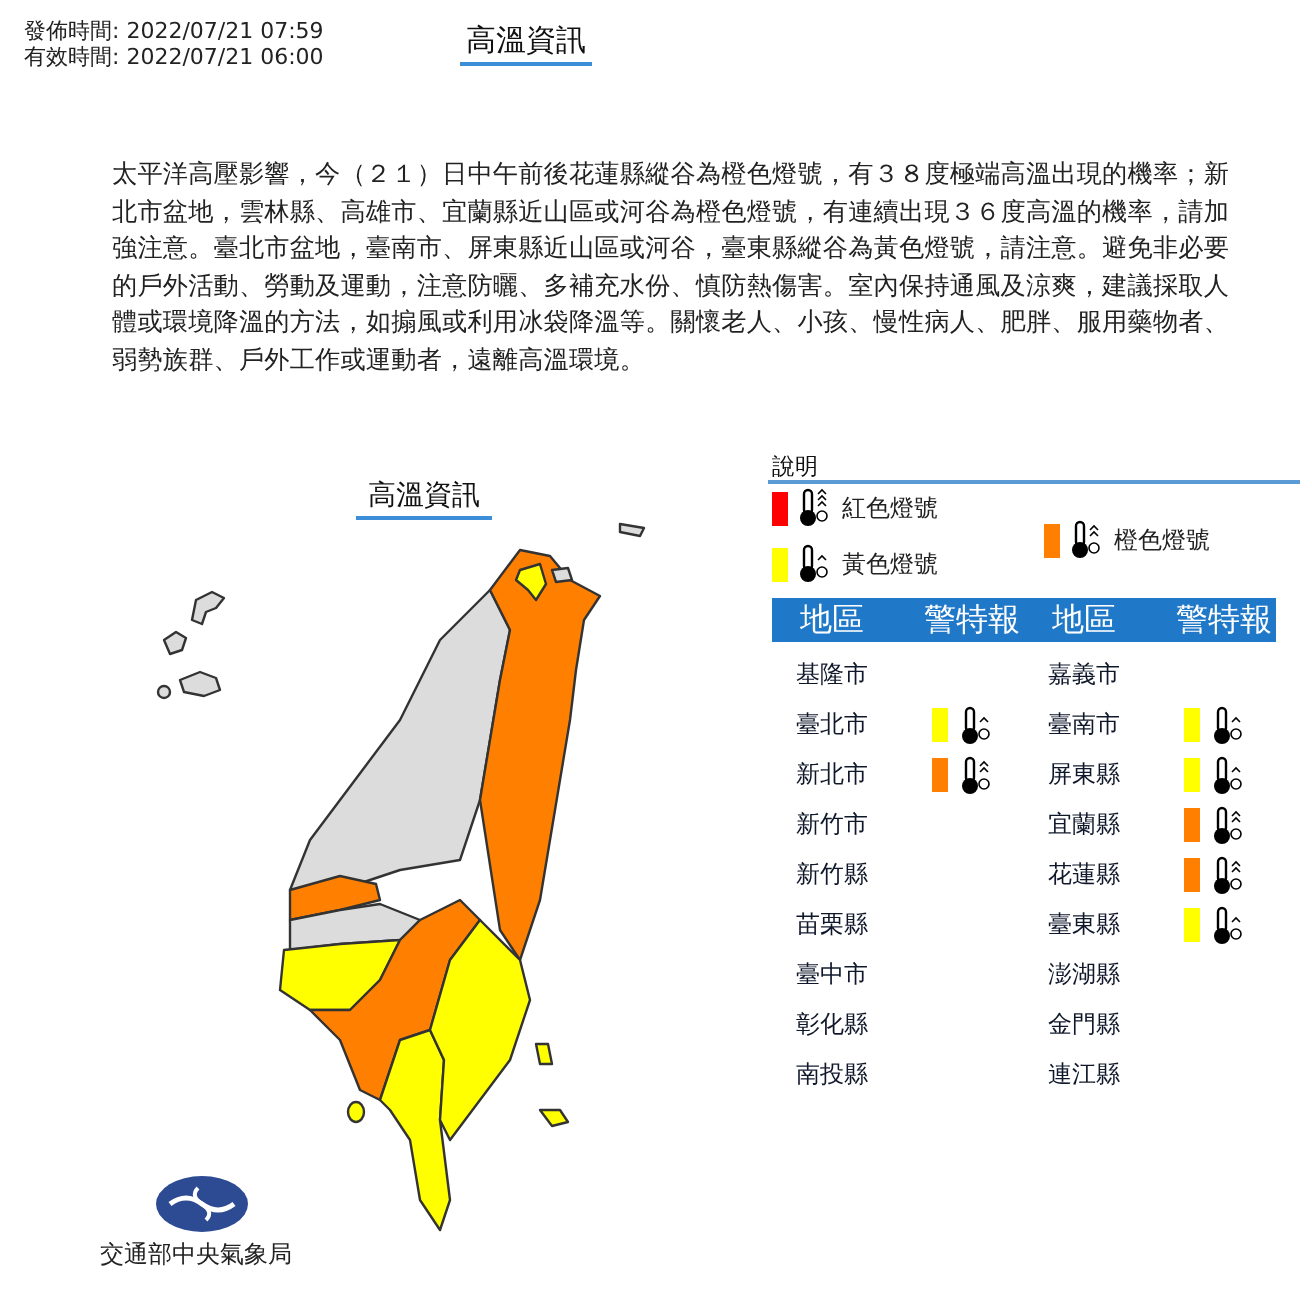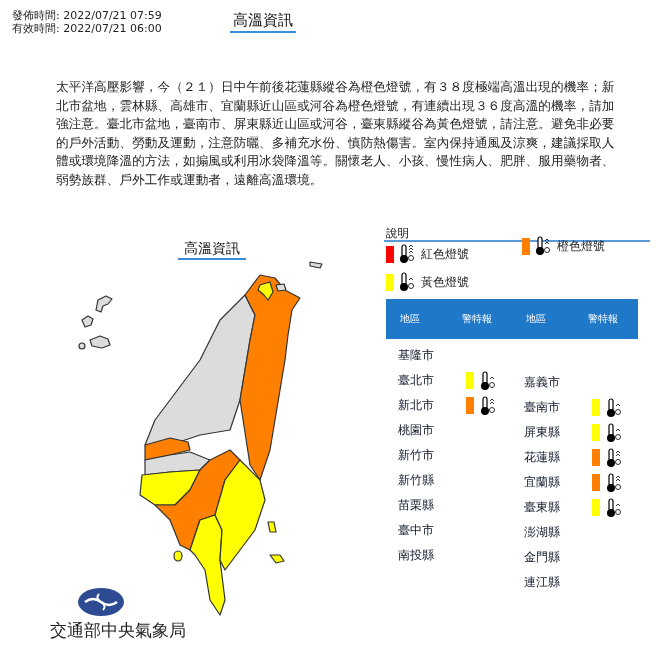--- a/index.html
+++ b/index.html
@@ -8,31 +8,31 @@
   .meta { position:absolute; left:12px; top:9px; font-size:11px; line-height:13px; color:#222; }
   .page-title { position:absolute; left:230px; top:10px; width:66px; text-align:center;
                 font-size:15px; line-height:20px; padding-bottom:1px;
                 border-bottom:2px solid #3c8ed8; color:#111; }
   .desc { position:absolute; left:56px; top:56px; width:560px; font-size:12.6px;
           line-height:18.5px; color:#222; letter-spacing:0.1px;margin-top:22px; }
   .map-title { position:absolute; left:178px; top:238px; width:68px; text-align:center;
                font-size:14px; line-height:20px; border-bottom:2px solid #3c8ed8; color:#111; }
   .map { position:absolute; left:60px; top:260px; width:290px; height:360px; }
   .logo { position:absolute; left:77px; top:587px; width:48px; height:30px; }
-  .logo-label { position:absolute; left:50px; top:619px; font-size:17px; color:#222; }
+  .logo-label { position:absolute; left:50px; top:619px; font-size:12px; color:#222; }
 
   .legend-title { position:absolute; left:386px; top:226px; font-size:11.5px; color:#111; }
   .legend-line { position:absolute; left:384px; top:240px; width:266px; height:2px; background:#5a9bd5; }
   .legend-item { position:absolute; display:flex; align-items:center; font-size:12px; color:#222; }
   .swatch { width:8px; height:17px; margin-right:4px; }
   .therm { width:18px; height:20px; margin-right:5px; }
 
   .tbl { position:absolute; top:299px; width:126px; }
-  .tbl-head { display:flex; background:#1f78c8; color:#fff; height:40px; align-items:center;
-              font-size:10px; }
+  .tbl-head { display:flex; background:#1f78c8; color:#fff; height:22px; align-items:center;
+              font-size:16px; }
   .tbl-head span:first-child { width:58px; padding-left:14px; }
   .tbl-head span:last-child { padding-left:4px; }
   .row { display:flex; align-items:center; height:25px; font-size:12px; color:#0f172a; }
   .row .name { width:68px; padding-left:12px; }
   .row .sw { width:8px; height:17px; margin-right:5px; }
 </style>
 </head>
 <body>
 
 <div class="meta">
@@ -94,21 +94,21 @@
 <div class="legend-item" style="left:386px; top:244px;">
   <div class="swatch" style="background:#ff0000"></div>
   <svg class="therm" viewBox="0 0 18 20">
     <rect x="4" y="1" width="4" height="12" rx="2" fill="#fff" stroke="#000" stroke-width="1.2"></rect>
     <circle cx="6" cy="15" r="4" fill="#000"></circle>
     <path d="M11 3 l2 -2 l2 2 M11 6 l2 -2 l2 2 M11 9 l2 -2 l2 2" stroke="#000" fill="none" stroke-width="0.8"></path>
     <circle cx="13" cy="14" r="2.5" fill="none" stroke="#000" stroke-width="0.8"></circle>
   </svg>
   <span>紅色燈號</span>
 </div>
-<div class="legend-item" style="left:522px; top:236px;">
+<div class="legend-item" style="left:522px; top:260px;">
   <div class="swatch" style="background:#ff8000"></div>
   <svg class="therm" viewBox="0 0 18 20">
     <rect x="4" y="1" width="4" height="12" rx="2" fill="#fff" stroke="#000" stroke-width="1.2"></rect>
     <circle cx="6" cy="15" r="4" fill="#000"></circle>
     <path d="M11 5 l2 -2 l2 2 M11 8 l2 -2 l2 2" stroke="#000" fill="none" stroke-width="0.8"></path>
     <circle cx="13" cy="14" r="2.5" fill="none" stroke="#000" stroke-width="0.8"></circle>
   </svg>
   <span>橙色燈號</span>
 </div>
 <div class="legend-item" style="left:386px; top:272px;">
@@ -149,45 +149,45 @@
         <span style="display: flex;">
           <svg width="18" height="20" viewBox="0 0 18 20">
             <rect x="4" y="1" width="4" height="12" rx="2" fill="#fff" stroke="#000" stroke-width="1.2"></rect>
             <circle cx="6" cy="15" r="4" fill="#000"></circle>
             <path d="M11 5 l2 -2 l2 2 M11 8 l2 -2 l2 2" stroke="#000" fill="none" stroke-width="0.8"></path>
             <circle cx="13" cy="14" r="2.5" fill="none" stroke="#000" stroke-width="0.8"></circle>
           </svg>
         </span>
       </div>
       <div class="row">
-        <span class="name">桃園市</span>
-      </div>
-      <div class="row">
         <span class="name">新竹市</span>
       </div>
       <div class="row">
         <span class="name">新竹縣</span>
       </div>
       <div class="row">
         <span class="name">苗栗縣</span>
       </div>
       <div class="row">
         <span class="name">臺中市</span>
+      </div>
+      <div class="row">
+        <span class="name">彰化縣</span>
       </div>
       <div class="row">
         <span class="name">南投縣</span>
       </div>
     </div>
 </div>
 <div class="tbl" style="left:512px;">
   <div class="tbl-head">
     <span>地區</span>
     <span>警特報</span>
   </div>
-  <div id="right-rows" style="padding-top:4px;margin-top:27px;">
+  <div id="right-rows" style="padding-top:4px;">
       <div class="row">
         <span class="name">嘉義市</span>
       </div>
       <div class="row">
         <span class="name">臺南市</span>
         <span class="sw" style="background: rgb(255, 255, 0);"></span>
         <span style="display: flex;">
           <svg width="18" height="20" viewBox="0 0 18 20">
             <rect x="4" y="1" width="4" height="12" rx="2" fill="#fff" stroke="#000" stroke-width="1.2"></rect>
             <circle cx="6" cy="15" r="4" fill="#000"></circle>
@@ -197,49 +197,49 @@
         </span>
       </div>
       <div class="row">
         <span class="name">屏東縣</span>
         <span class="sw" style="background: rgb(255, 255, 0);"></span>
         <span style="display: flex;">
           <svg width="18" height="20" viewBox="0 0 18 20">
             <rect x="4" y="1" width="4" height="12" rx="2" fill="#fff" stroke="#000" stroke-width="1.2"></rect>
             <circle cx="6" cy="15" r="4" fill="#000"></circle>
             <path d="M11 8 l2 -2 l2 2" stroke="#000" fill="none" stroke-width="0.8"></path>
+            <circle cx="13" cy="14" r="2.5" fill="none" stroke="#000" stroke-width="0.8"></circle>
+          </svg>
+        </span>
+      </div>
+      <div class="row">
+        <span class="name">宜蘭縣</span>
+        <span class="sw" style="background: rgb(255, 128, 0);"></span>
+        <span style="display: flex;">
+          <svg width="18" height="20" viewBox="0 0 18 20">
+            <rect x="4" y="1" width="4" height="12" rx="2" fill="#fff" stroke="#000" stroke-width="1.2"></rect>
+            <circle cx="6" cy="15" r="4" fill="#000"></circle>
+            <path d="M11 5 l2 -2 l2 2 M11 8 l2 -2 l2 2" stroke="#000" fill="none" stroke-width="0.8"></path>
             <circle cx="13" cy="14" r="2.5" fill="none" stroke="#000" stroke-width="0.8"></circle>
           </svg>
         </span>
       </div>
       <div class="row">
         <span class="name">花蓮縣</span>
         <span class="sw" style="background: rgb(255, 128, 0);"></span>
         <span style="display: flex;">
           <svg width="18" height="20" viewBox="0 0 18 20">
             <rect x="4" y="1" width="4" height="12" rx="2" fill="#fff" stroke="#000" stroke-width="1.2"></rect>
             <circle cx="6" cy="15" r="4" fill="#000"></circle>
             <path d="M11 5 l2 -2 l2 2 M11 8 l2 -2 l2 2" stroke="#000" fill="none" stroke-width="0.8"></path>
             <circle cx="13" cy="14" r="2.5" fill="none" stroke="#000" stroke-width="0.8"></circle>
           </svg>
         </span>
       </div>
       <div class="row">
-        <span class="name">宜蘭縣</span>
-        <span class="sw" style="background: rgb(255, 128, 0);"></span>
-        <span style="display: flex;">
-          <svg width="18" height="20" viewBox="0 0 18 20">
-            <rect x="4" y="1" width="4" height="12" rx="2" fill="#fff" stroke="#000" stroke-width="1.2"></rect>
-            <circle cx="6" cy="15" r="4" fill="#000"></circle>
-            <path d="M11 5 l2 -2 l2 2 M11 8 l2 -2 l2 2" stroke="#000" fill="none" stroke-width="0.8"></path>
-            <circle cx="13" cy="14" r="2.5" fill="none" stroke="#000" stroke-width="0.8"></circle>
-          </svg>
-        </span>
-      </div>
-      <div class="row">
         <span class="name">臺東縣</span>
         <span class="sw" style="background: rgb(255, 255, 0);"></span>
         <span style="display: flex;">
           <svg width="18" height="20" viewBox="0 0 18 20">
             <rect x="4" y="1" width="4" height="12" rx="2" fill="#fff" stroke="#000" stroke-width="1.2"></rect>
             <circle cx="6" cy="15" r="4" fill="#000"></circle>
             <path d="M11 8 l2 -2 l2 2" stroke="#000" fill="none" stroke-width="0.8"></path>
             <circle cx="13" cy="14" r="2.5" fill="none" stroke="#000" stroke-width="0.8"></circle>
           </svg>
         </span>

